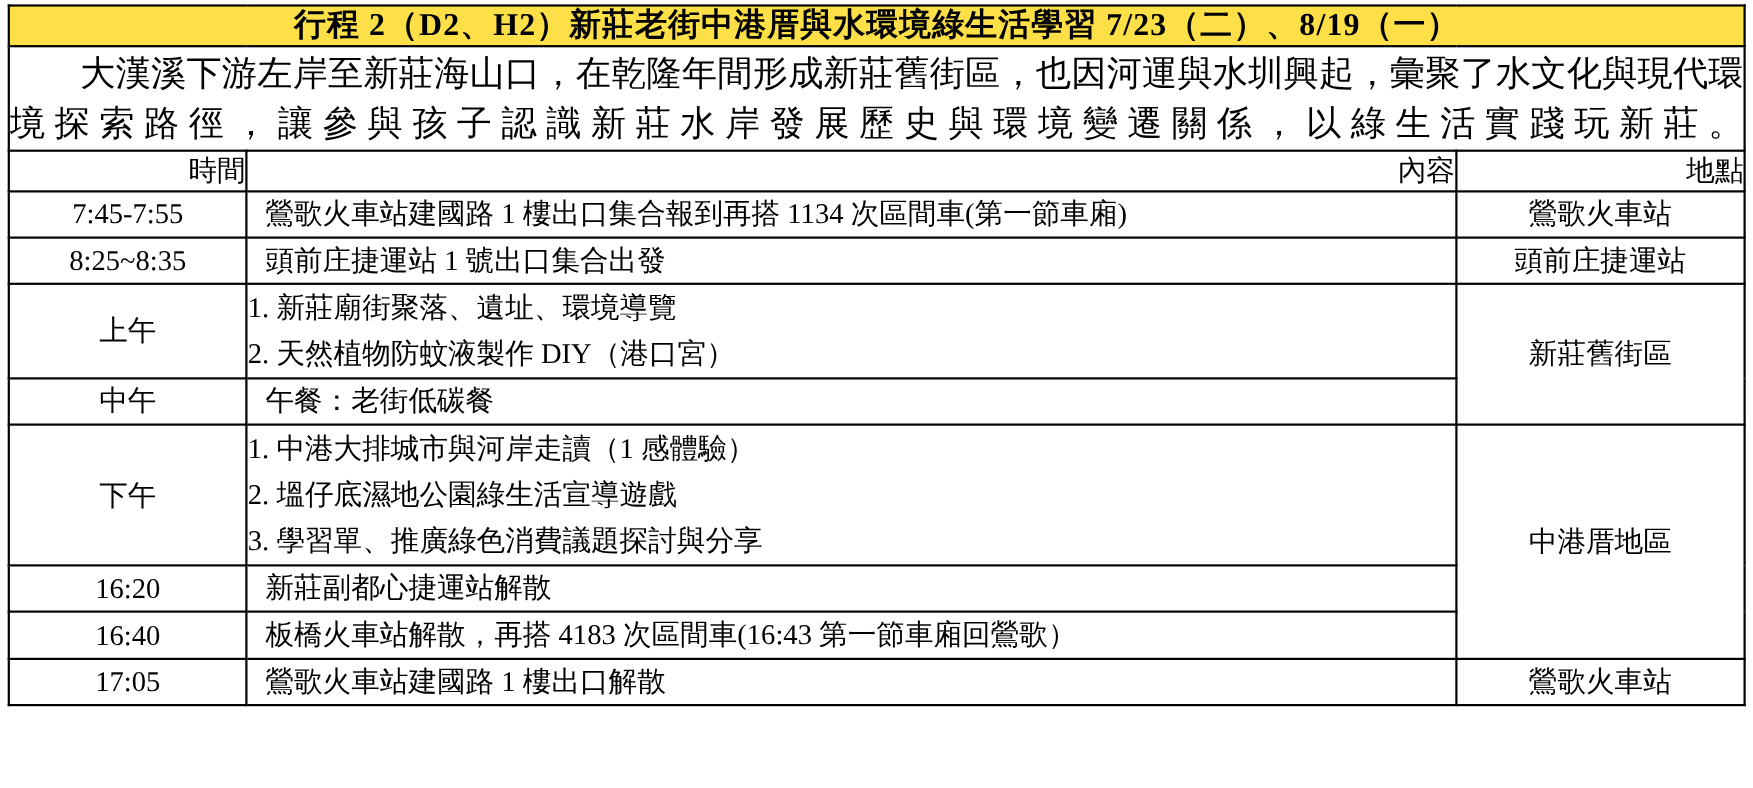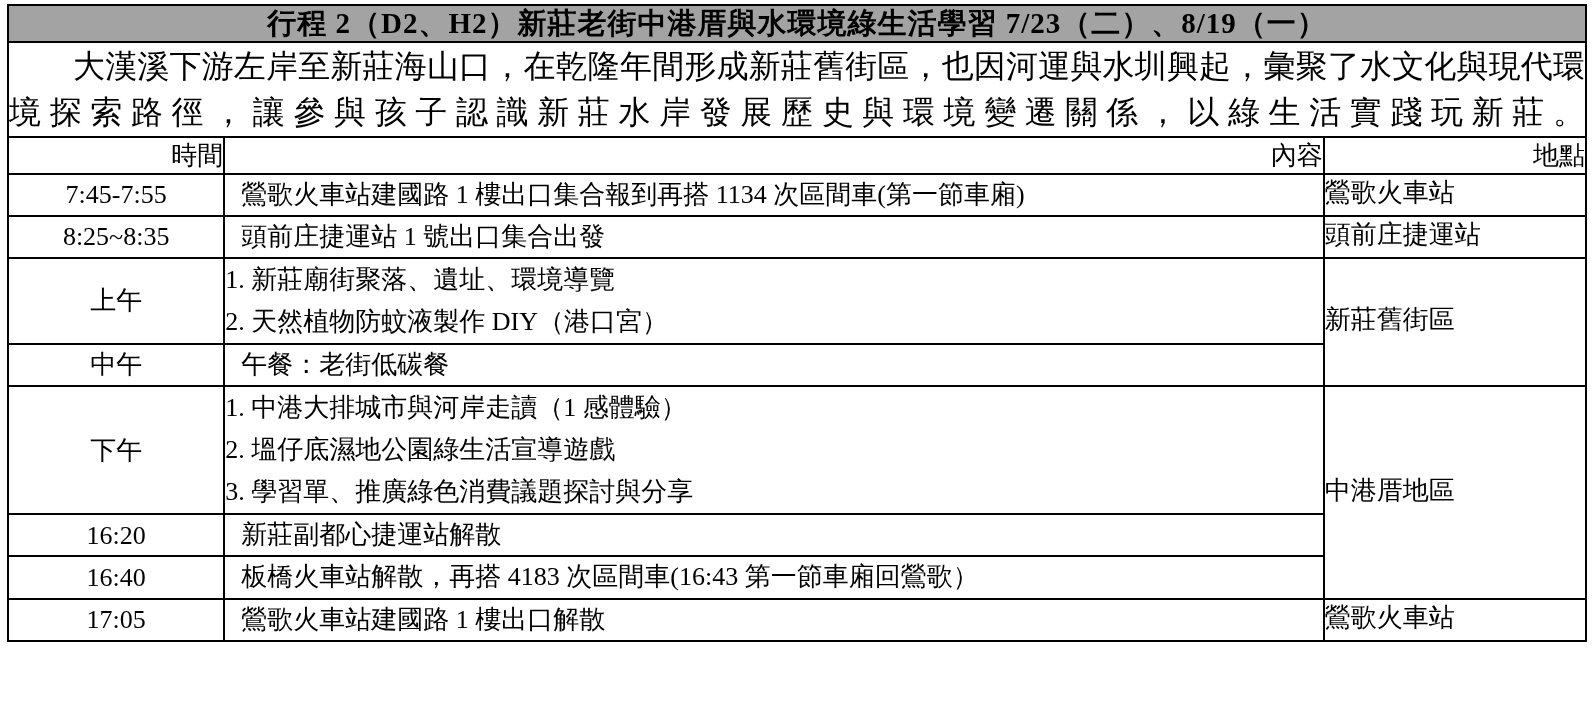--- a/index.html
+++ b/index.html
@@ -24,21 +24,21 @@
     width: 1580px;
     border-collapse: collapse;
     table-layout: fixed;
   }
   table.itinerary td, table.itinerary th {
     border: 2px solid #000000;
     padding: 0;
     vertical-align: middle;
   }
   .title-cell {
-    background: #a3a3a3;
+    background: #fde047;
     text-align: center;
     font-weight: bold;
     font-size: 29px;
     letter-spacing: 1px;
     padding: 4px 6px 7px 6px;
     line-height: 1.2;
   }
   .intro-cell {
     font-size: 32px;
     line-height: 1.45;
@@ -57,25 +57,24 @@
   .col-content { width: 1098px; }
   .col-place { width: 262px; }
 
   .cell-time {
     text-align: center;
     font-size: 26px;
     padding: 5px 4px 7px 4px;
     line-height: 1.35;
   }
   .cell-place {
-    text-align: left;
+    text-align: center;
     font-size: 26px;
     padding: 5px 4px 7px 4px;
     line-height: 1.35;
-    font-family: Liberation Mono, monospace;
   }
   .cell-content {
     font-size: 26px;
     padding: 5px 6px 7px 14px;
     line-height: 1.35;
   }
   .cell-content .line {
     display: block;
     white-space: nowrap;
     padding: 3px 0 4px 0;

